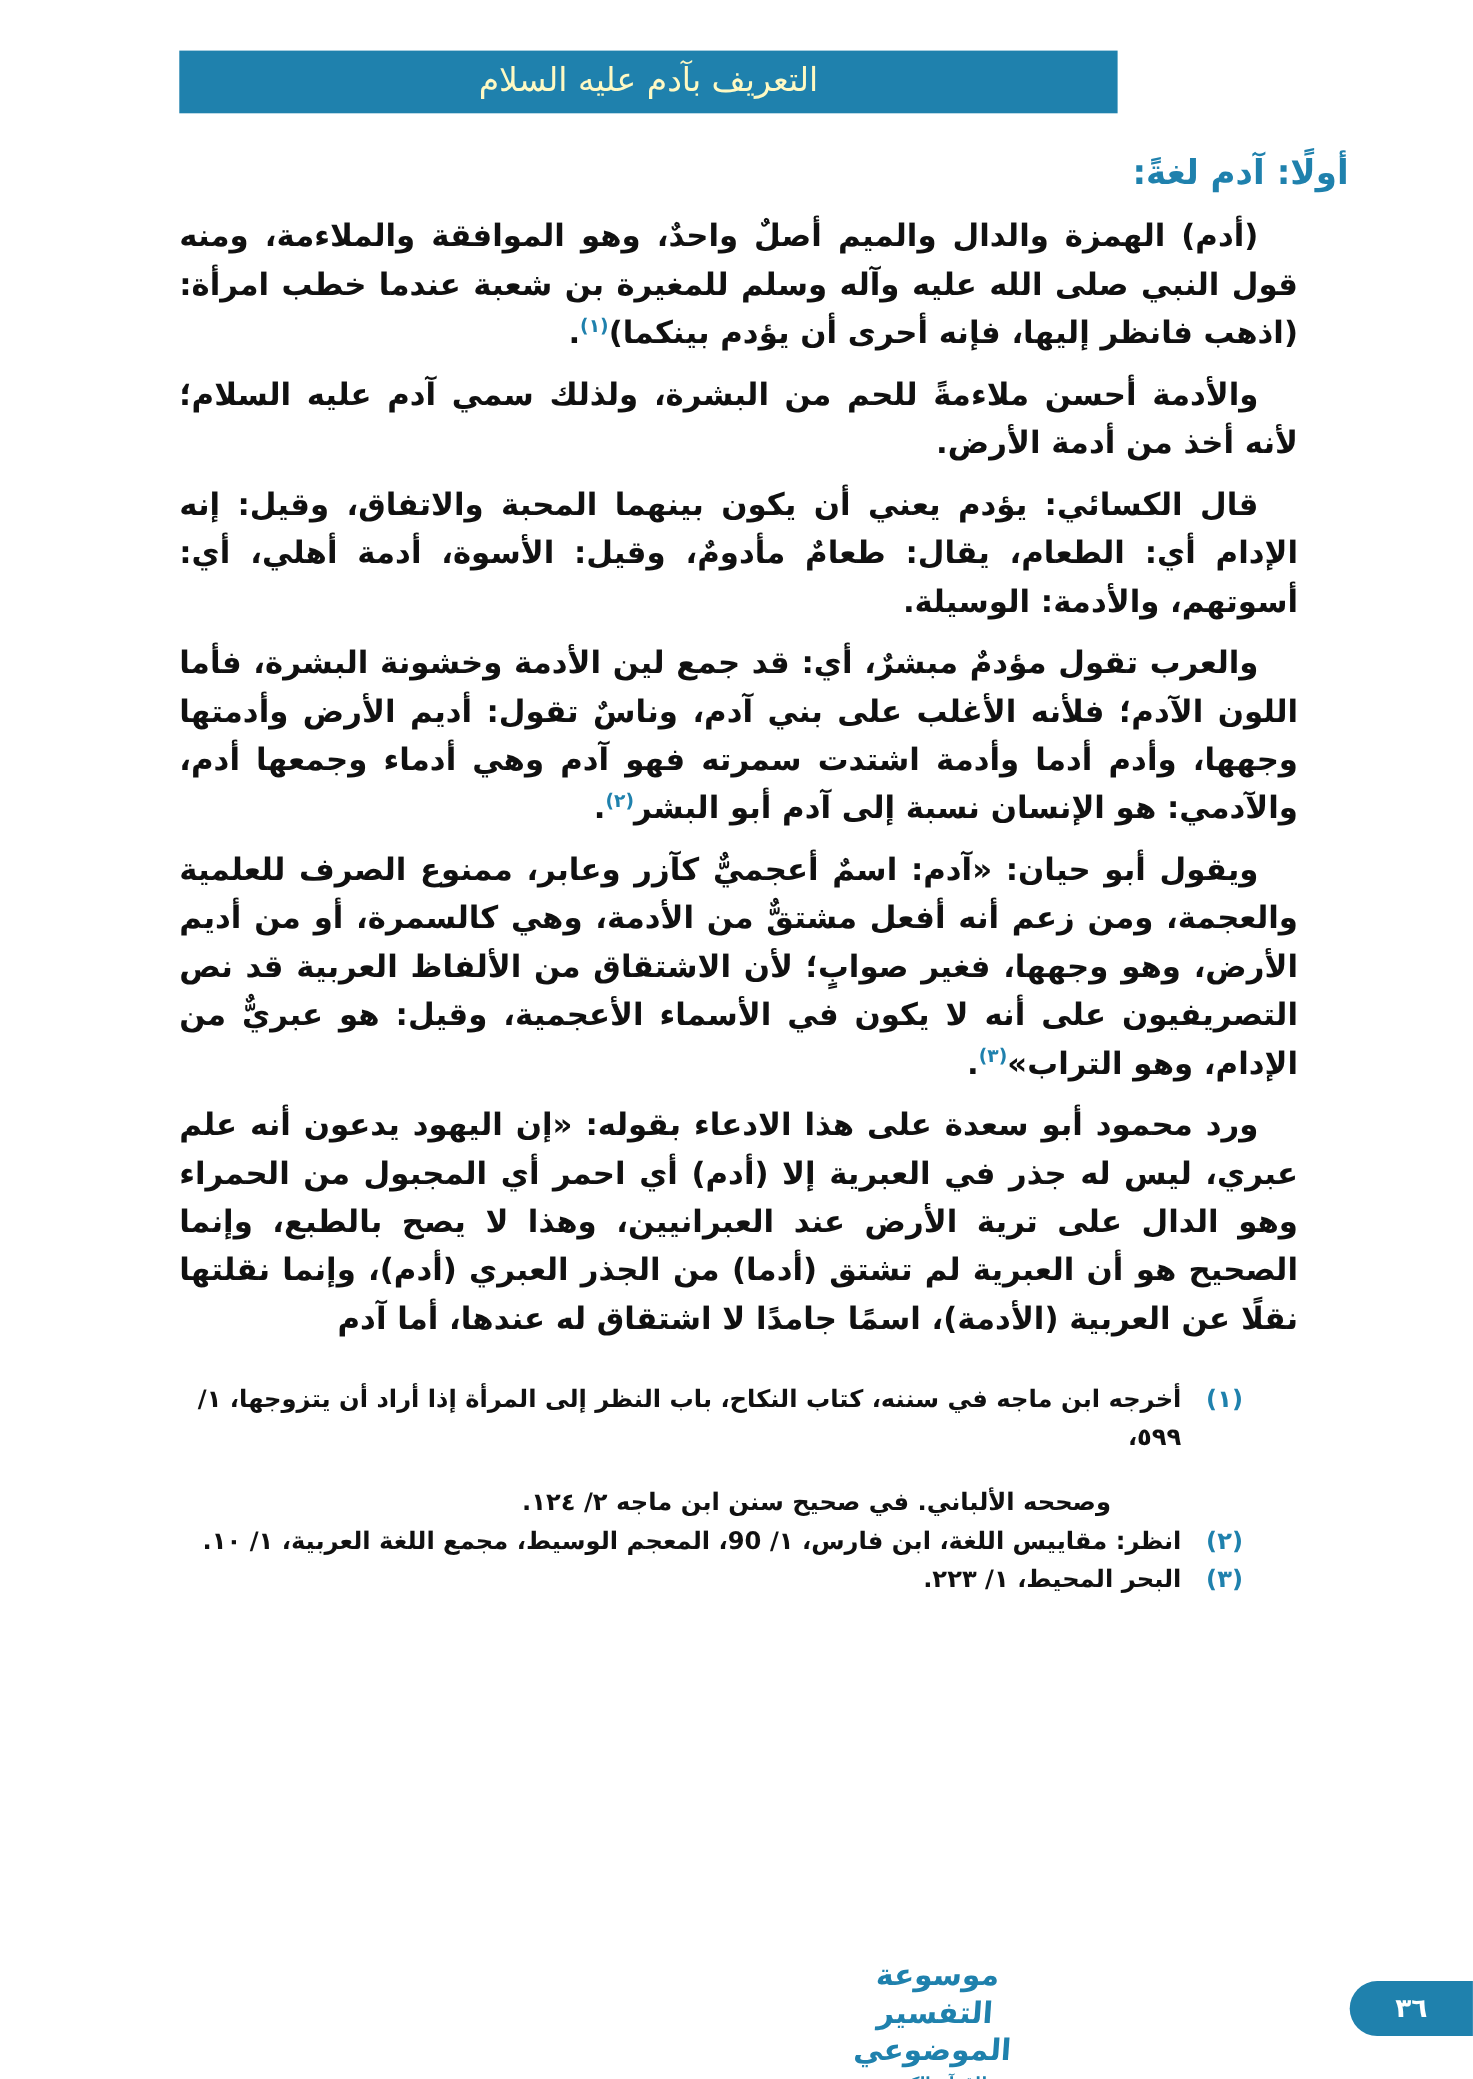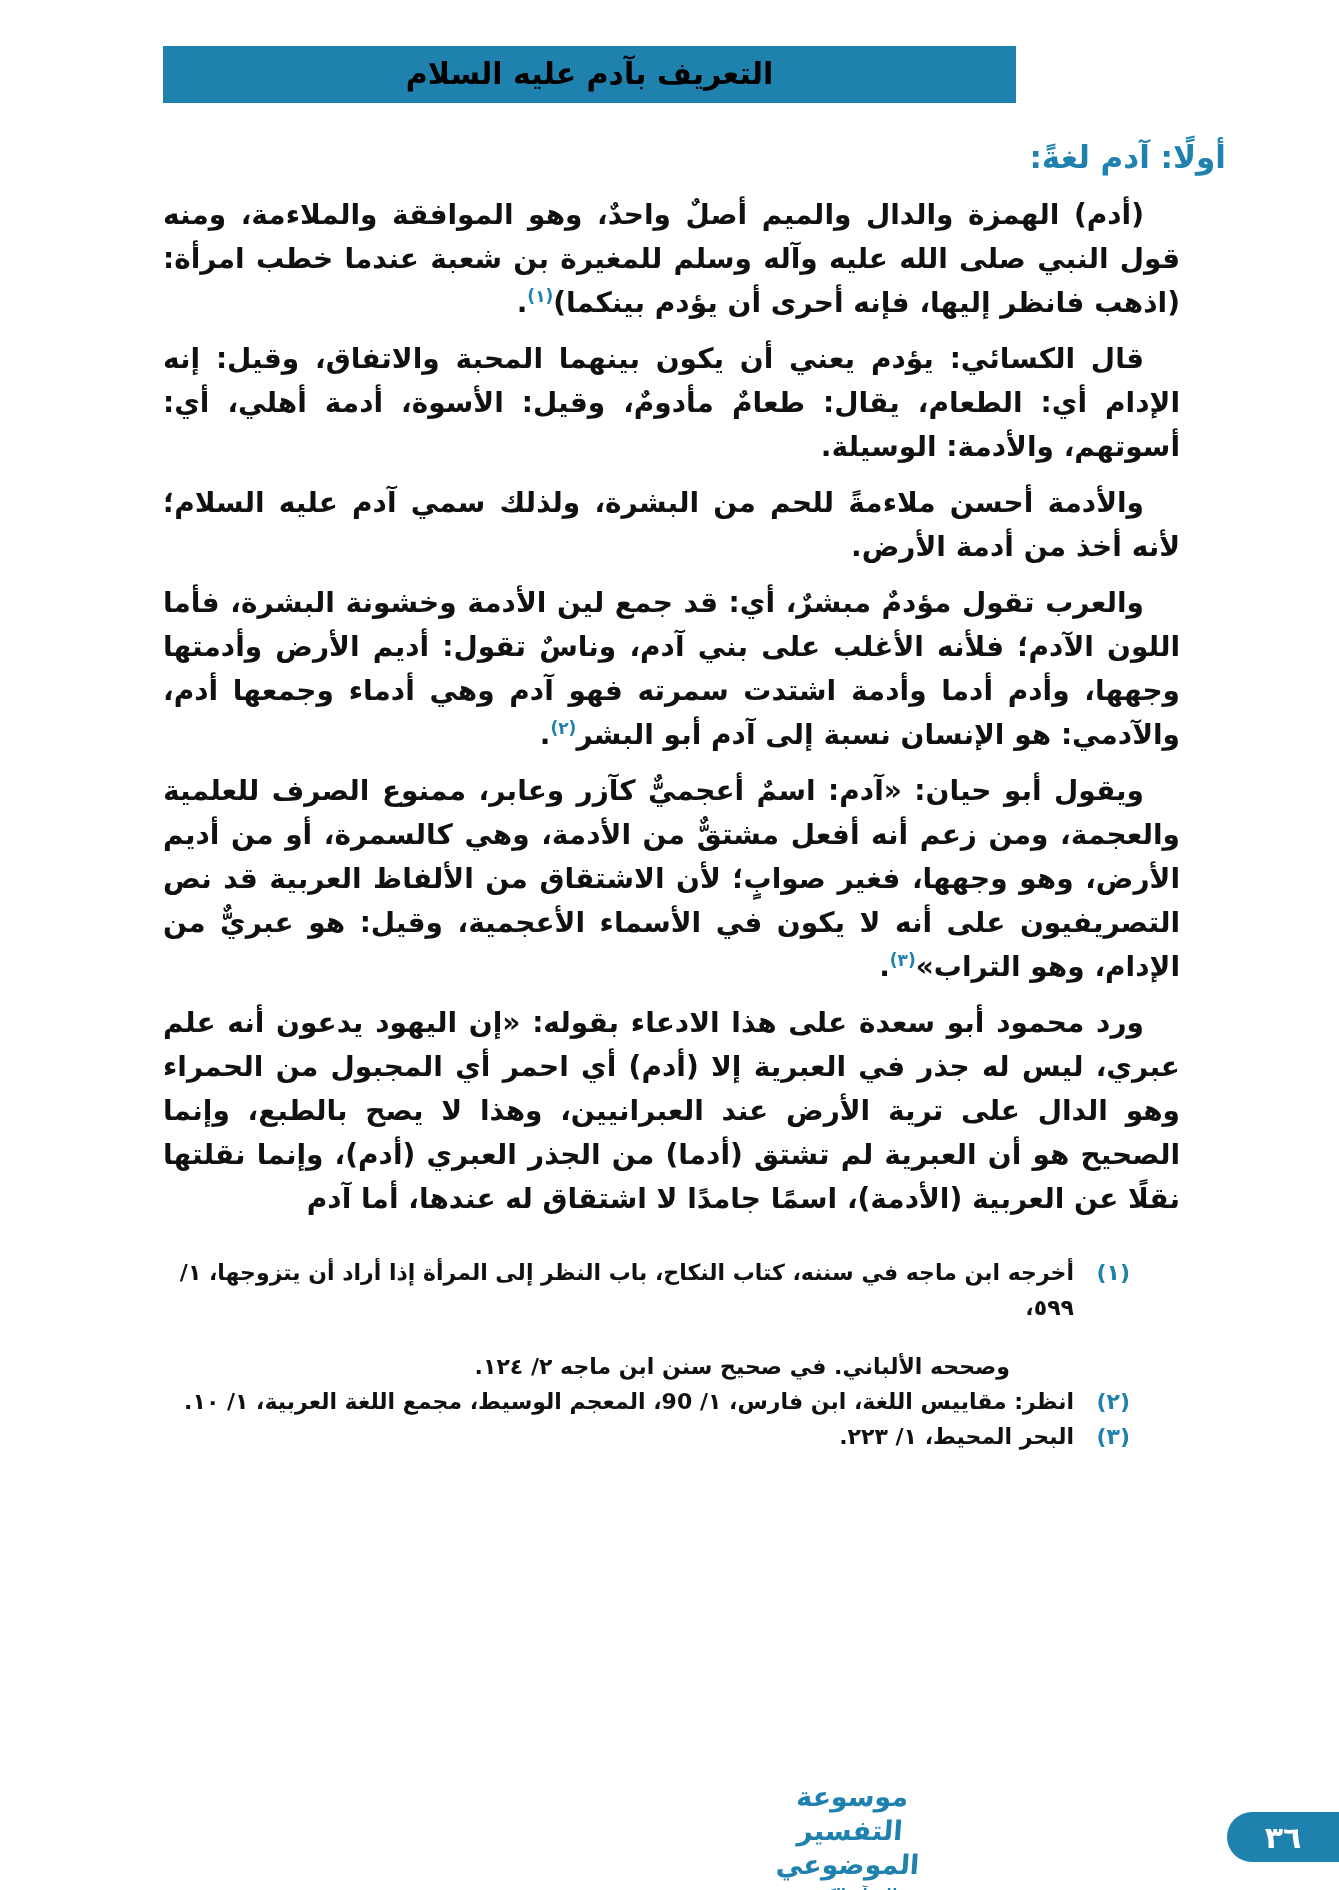--- a/index.html
+++ b/index.html
@@ -30,23 +30,23 @@
     background: var(--accent);
     margin-left: 0; margin-right: 96px;
     
     direction: ltr;
   }
 
   
   .banner {
     margin: 46px 323px 0 163px;
     background: var(--accent);
-    color: #000000;
+    color: #fef9c3;
     text-align: center;
-    font-size: 30px; font-weight: 700;
+    font-size: 30px; font-weight: 400;
     padding: 10px 8px 12px;
   }
 
   
   .section-heading {
     color: var(--accent);
     font-size: 31px; font-weight: 700;
     text-align: right;
     margin: 36px 113px 18px 163px;
   }
@@ -92,47 +92,47 @@
   }
   .logo-main {
     font-size: 27px; font-weight: 700;
     line-height: 34px;
     transform: skewX(-4deg);
   }
   .logo-sub { font-size: 14px; font-weight: 700; margin-top: 4px; }
 
   .page-badge {
     position: absolute;
-    right: 0; bottom: 74px;
+    right: 0; bottom: 85px;
     width: 112px; height: 50px;
     background: var(--accent);
     border-radius: 25px 0 0 25px;
     color: #ffffff;
-    font-size: 30px; font-weight: 700;
+    font-size: 24px; font-weight: 700;
     display: flex; align-items: center; justify-content: center;
   }
 </style>
 </head>
 <body>
 
 <div class="page">
 
 
   <div class="banner">
     <span>التعريف بآدم عليه السلام</span>
   </div>
 
   <h2 class="section-heading">أولًا: آدم لغةً:</h2>
 
   <main class="body-text">
     <p class="para"><span>(أدم) الهمزة والدال والميم أصلٌ واحدٌ، وهو الموافقة والملاءمة، ومنه قول النبي صلى الله عليه وآله وسلم للمغيرة بن شعبة عندما خطب امرأة: (اذهب فانظر إليها، فإنه أحرى أن يؤدم بينكما)</span><sup class="fn-ref">(١)</sup><span>.</span></p>
 
+    <p class="para"><span>والأدمة أحسن ملاءمةً للحم من البشرة، ولذلك سمي آدم عليه السلام؛ لأنه أخذ من أدمة الأرض.</span><sup class="fn-ref"></sup><span></span></p>
+
     <p class="para"><span>قال الكسائي: يؤدم يعني أن يكون بينهما المحبة والاتفاق، وقيل: إنه الإدام أي: الطعام، يقال: طعامٌ مأدومٌ، وقيل: الأسوة، أدمة أهلي، أي: أسوتهم، والأدمة: الوسيلة.</span><sup class="fn-ref"></sup><span></span></p>
-
-    <p class="para"><span>والأدمة أحسن ملاءمةً للحم من البشرة، ولذلك سمي آدم عليه السلام؛ لأنه أخذ من أدمة الأرض.</span><sup class="fn-ref"></sup><span></span></p>
 
     <p class="para"><span>والعرب تقول مؤدمٌ مبشرٌ، أي: قد جمع لين الأدمة وخشونة البشرة، فأما اللون الآدم؛ فلأنه الأغلب على بني آدم، وناسٌ تقول: أديم الأرض وأدمتها وجهها، وأدم أدما وأدمة اشتدت سمرته فهو آدم وهي أدماء وجمعها أدم، والآدمي: هو الإنسان نسبة إلى آدم أبو البشر</span><sup class="fn-ref">(٢)</sup><span>.</span></p>
 
     <p class="para"><span>ويقول أبو حيان: «آدم: اسمٌ أعجميٌّ كآزر وعابر، ممنوع الصرف للعلمية والعجمة، ومن زعم أنه أفعل مشتقٌّ من الأدمة، وهي كالسمرة، أو من أديم الأرض، وهو وجهها، فغير صوابٍ؛ لأن الاشتقاق من الألفاظ العربية قد نص التصريفيون على أنه لا يكون في الأسماء الأعجمية، وقيل: هو عبريٌّ من الإدام، وهو التراب»</span><sup class="fn-ref">(٣)</sup><span>.</span></p>
 
     <p class="para"><span>ورد محمود أبو سعدة على هذا الادعاء بقوله: «إن اليهود يدعون أنه علم عبري، ليس له جذر في العبرية إلا (أدم) أي احمر أي المجبول من الحمراء وهو الدال على ترية الأرض عند العبرانيين، وهذا لا يصح بالطبع، وإنما الصحيح هو أن العبرية لم تشتق (أدما) من الجذر العبري (أدم)، وإنما نقلتها نقلًا عن العربية (الأدمة)، اسمًا جامدًا لا اشتقاق له عندها، أما آدم</span><sup class="fn-ref"></sup><span></span></p>
   </main>
 
   <section class="footnotes">
     <div class="footnote">

